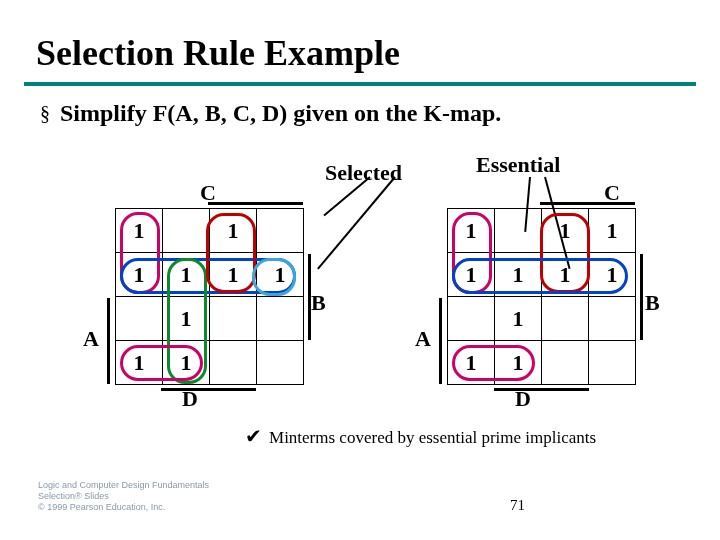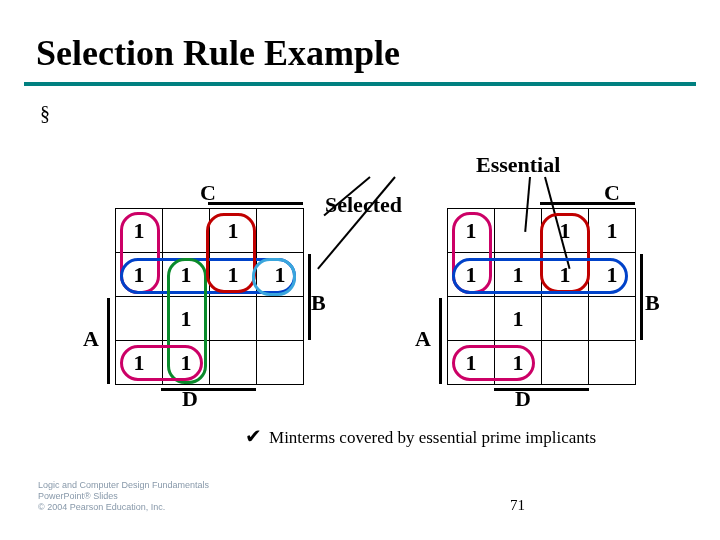--- a/index.html
+++ b/index.html
@@ -65,21 +65,21 @@
   #kmap-left { left: 115px; top: 208px; }
   #kmap-right { left: 447px; top: 208px; }
   .label-c-left { left: 200px; top: 180px; }
   .label-c-right { left: 604px; top: 180px; }
   .label-b-left { left: 311px; top: 290px; }
   .label-b-right { left: 645px; top: 290px; }
   .label-a-left { left: 83px; top: 326px; }
   .label-a-right { left: 415px; top: 326px; }
   .label-d-left { left: 182px; top: 386px; }
   .label-d-right { left: 515px; top: 386px; }
-  .label-selected { left: 325px; top: 160px; margin-top: 32px; }
+  .label-selected { left: 325px; top: 160px; }
   .label-essential { left: 476px; top: 152px; }
   
   .bracket {
     position: absolute;
     background: #000;
   }
   .br-c-l  { left: 208px; top: 202px; width: 95px; height: 3px; }
   .br-c-r  { left: 540px; top: 202px; width: 95px; height: 3px; }
   .br-d-l  { left: 161px; top: 388px; width: 95px; height: 3px; }
   .br-d-r  { left: 494px; top: 388px; width: 95px; height: 3px; }
@@ -133,20 +133,21 @@
 </style>
 </head>
 <body>
 
 <div class="title">Selection Rule Example</div>
 <div class="hr"></div>
 
 <div class="body-area">
   <div class="bullet-row">
     <span class="bullet">§</span>
+    <span class="bullet-text">Simplify F(A, B, C, D) given on the K-map.</span>
   </div>
 </div>
 
 <div class="label-selected">Selected</div>
 <div class="label-essential">Essential</div>
 <div class="label-c-left">C</div>
 <div class="label-c-right">C</div>
 <div class="label-b-left">B</div>
 <div class="label-b-right">B</div>
 <div class="label-a-left">A</div>
@@ -240,15 +241,15 @@
 
 <div class="footer-line">
   <span class="footer-check">✔</span>
   <span>Minterms covered by essential prime implicants</span>
 </div>
 
 <div class="page-num">71</div>
 
 <div class="copyright-block">
   <div>Logic and Computer Design Fundamentals</div>
-  <div>PowerPoint® Slides</div>
-  <div>© 2004 Pearson Education, Inc.</div>
+  <div>Selection® Slides</div>
+  <div>© 1999 Pearson Education, Inc.</div>
 </div>
 
 </body></html>

